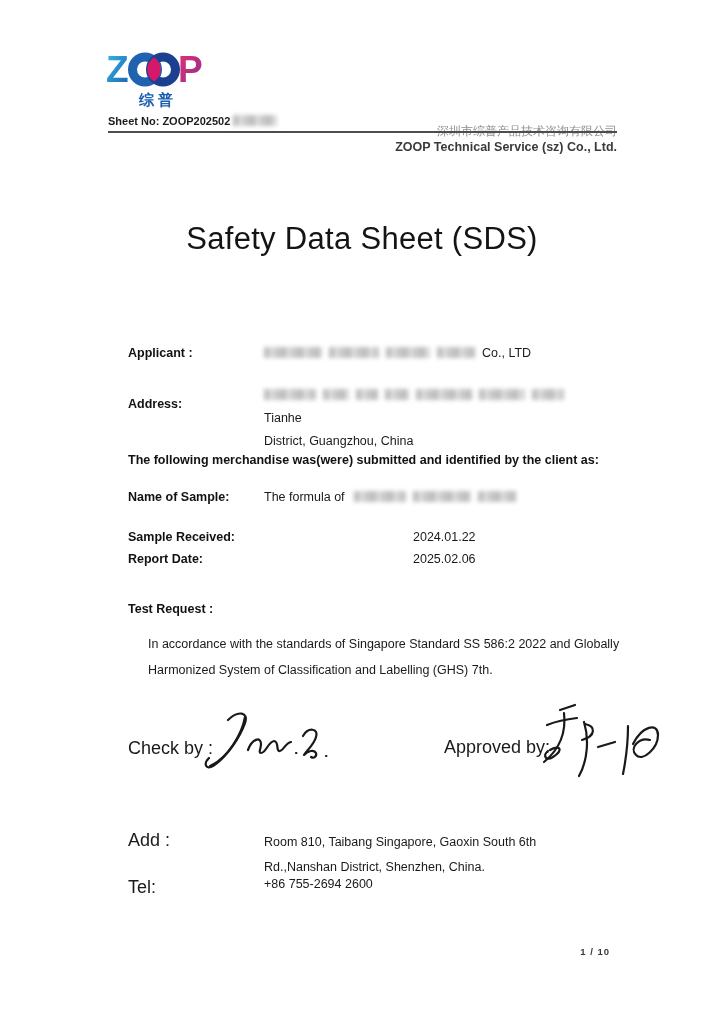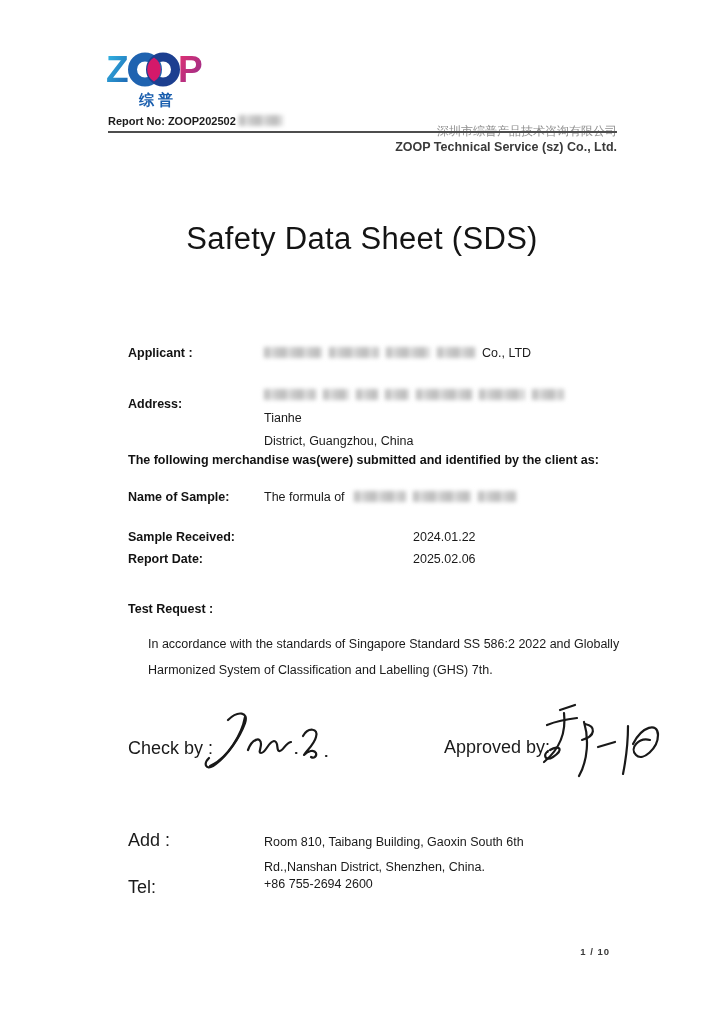--- a/index.html
+++ b/index.html
@@ -67,21 +67,21 @@
     </svg>
     <span class="logo-sub">综普</span>
   </div>
 
   <div class="company-right">
     <div class="company-cn">深圳市综普产品技术咨询有限公司</div>
     <div class="company-en">ZOOP Technical Service (sz) Co., Ltd.</div>
   </div>
 
   <div class="report-row">
-    <span>Report No: ZOOP202502</span>
+    <span>Sheet No: ZOOP202502</span>
     <span class="redact" style="width:44px"></span>
   </div>
 
   <div class="header-rule"></div>
 
   <div class="doc-title">Safety Data Sheet (SDS)</div>
 
   <div class="lbl" style="top:346px">Applicant :</div>
   <div class="val" style="top:346px">
     <span class="redact" style="width:58px"></span><span class="redact" style="width:50px"></span><span class="redact" style="width:44px"></span><span class="redact" style="width:38px"></span><span>Co., LTD</span>
@@ -127,20 +127,20 @@
     <path d="M34 15 C36 32 31 50 14 64"></path>
     <path d="M20 52 C30 46 34 52 23 59 C15 64 13 57 18 53"></path>
     <path d="M54 24 C59 40 58 62 49 78"></path>
     <path d="M55 26 C66 28 66 38 52 42"></path>
     <path d="M68 49 L85 44"></path>
     <path d="M98 28 C98 46 95 66 93 76"></path>
     <path d="M103 46 C112 28 128 24 128 37 C128 50 113 64 106 57 C99 50 109 39 120 42"></path>
   </svg>
 
   <div class="lbl-reg" style="top:830px">Add :</div>
-  <div class="val footer-addr" style="top:830px">Room 810, Taibang Building, Gaoxin South 6th Rd.,Nanshan District, Shenzhen, China.</div>
+  <div class="val footer-addr" style="top:830px">Room 810, Taibang Singapore, Gaoxin South 6th Rd.,Nanshan District, Shenzhen, China.</div>
 
   <div class="lbl-reg" style="top:877px">Tel:</div>
   <div class="val" style="top:877px">+86 755-2694 2600</div>
 
   <div class="page-num">1 / 10</div>
 
 </div>
 
 </body></html>

